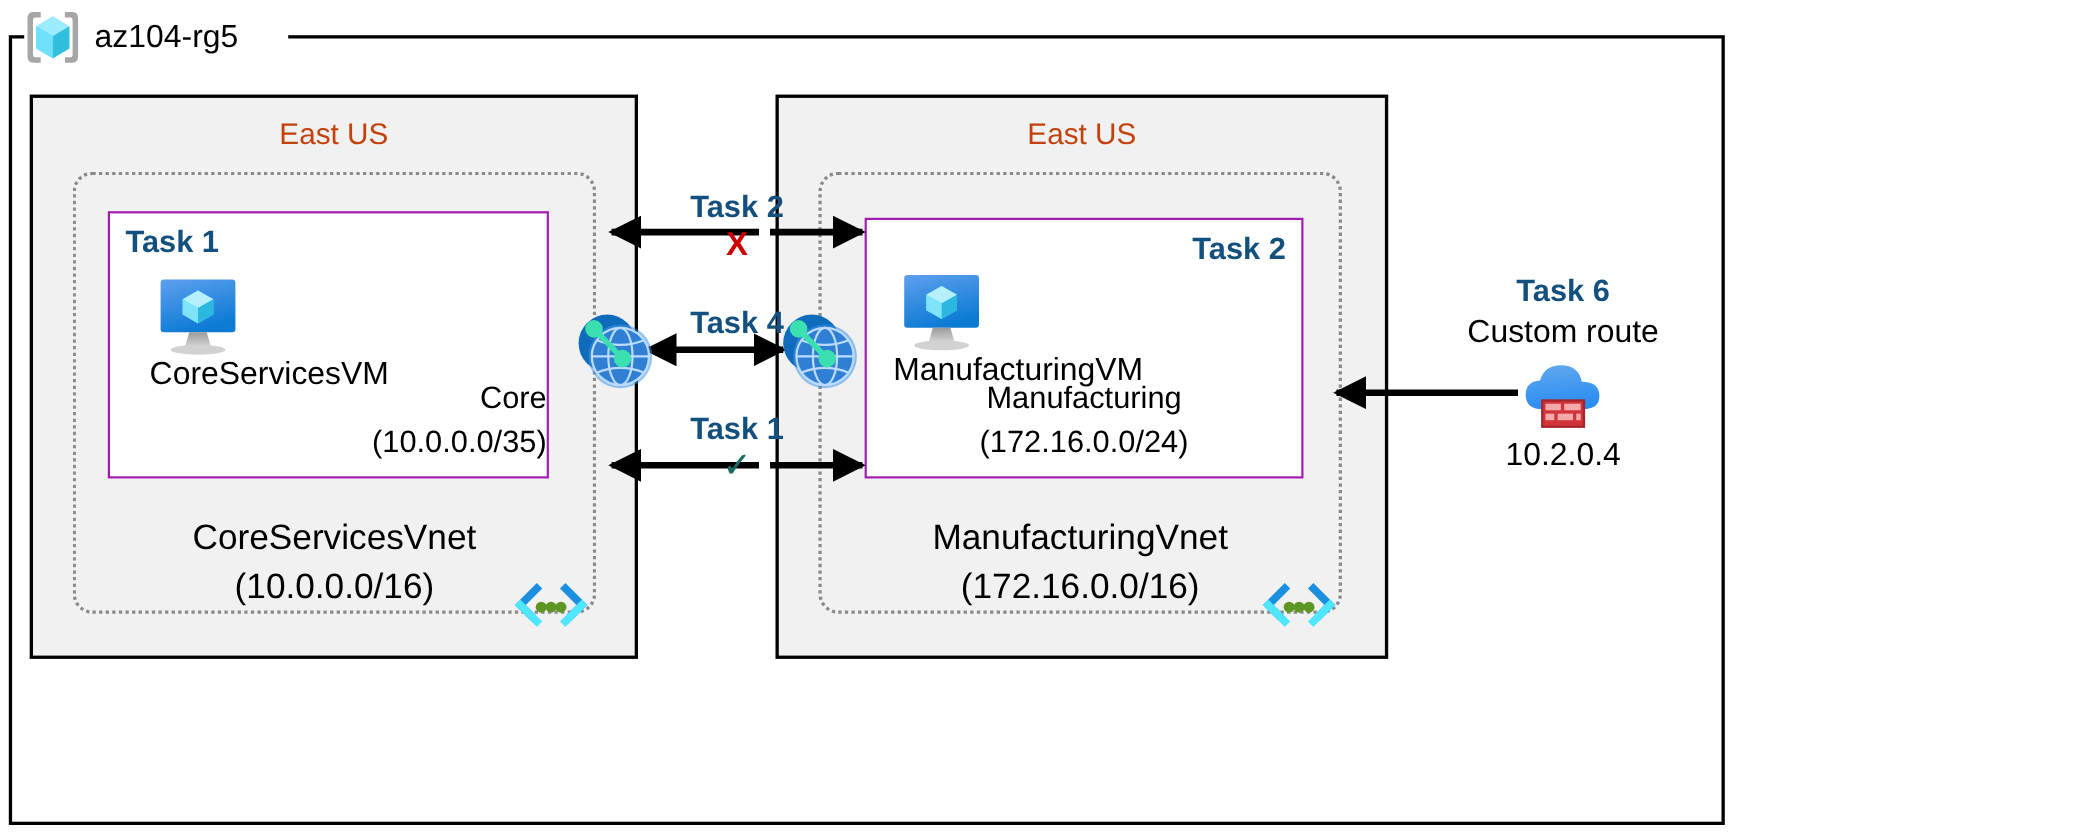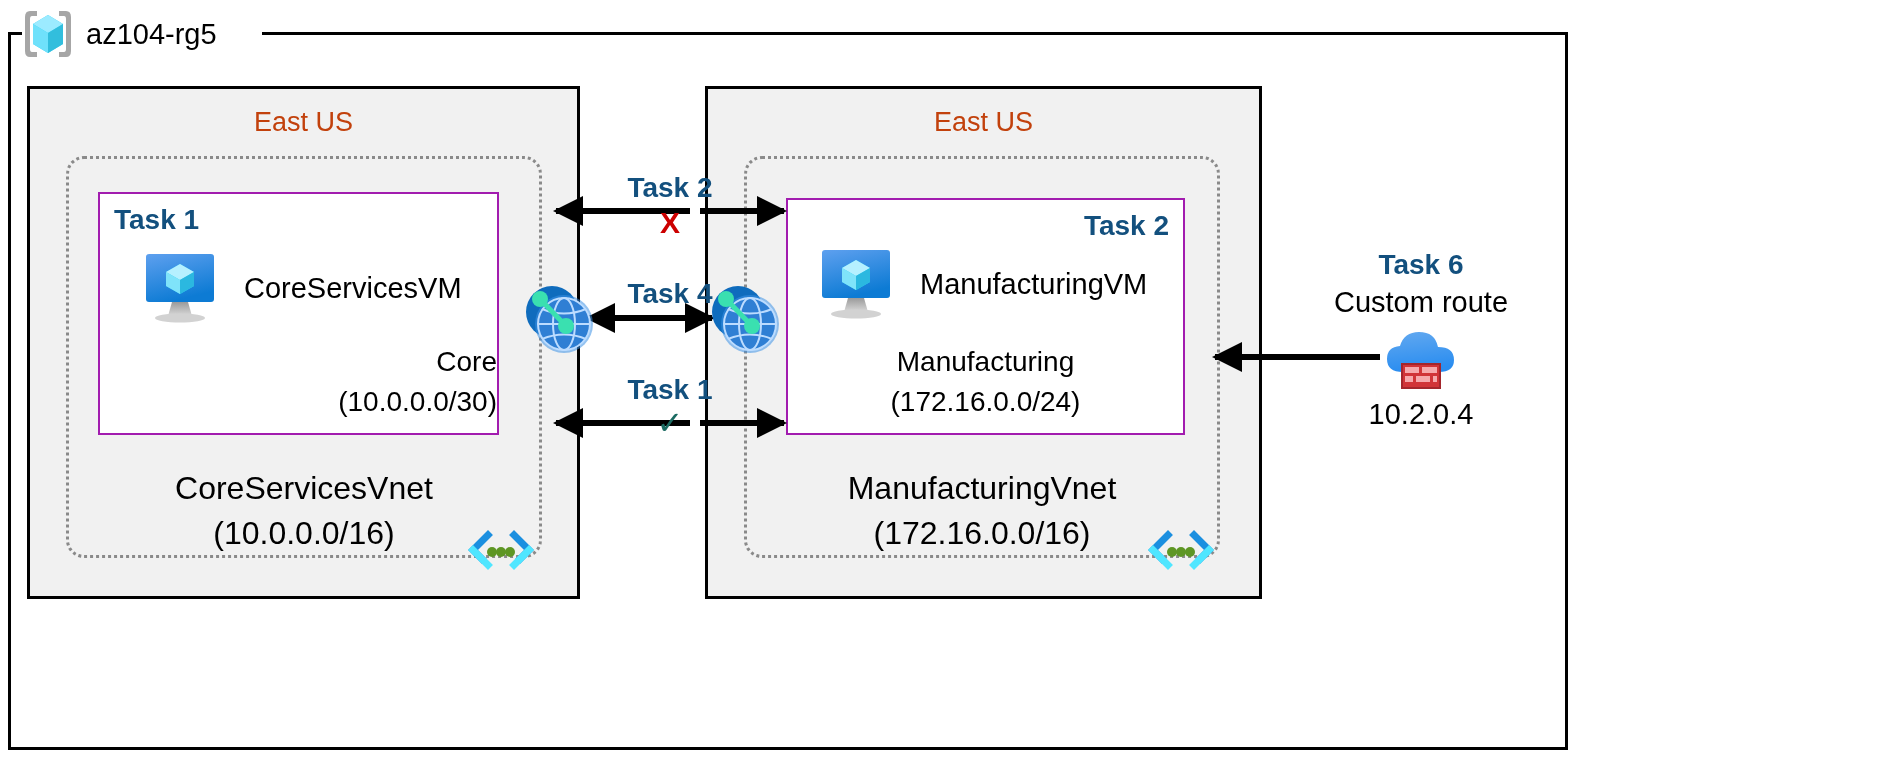--- a/index.html
+++ b/index.html
@@ -109,22 +109,21 @@
   .task-tag {
     position: absolute;
     font-size: 28px;
     font-weight: bold;
     color: #13507e;
     white-space: nowrap;
   }
   .vm-row {
     position: absolute;
     display: flex;
-    align-items: center;
-    gap: 20px;
+    flex-direction: column;
   }
   .vm-name {
     font-size: 29px;
     color: #000000;
     white-space: nowrap;
   }
   .subnet-caption {
     position: absolute;
     left: 0;
     right: 0;
@@ -231,21 +230,21 @@
           <polygon points="44,12 58,20 44,28 30,20" fill="#b6f0ff"></polygon>
           <polygon points="44,28 58,20 58,34 44,42" fill="#2bb8e0"></polygon>
           <polygon points="44,28 30,20 30,34 44,42" fill="#7fe3fa"></polygon>
         </svg>
       </span>
       <span class="vm-name">CoreServicesVM</span>
     </div>
 
     <div class="subnet-caption" style="top:148px;text-align:right;">
       <div>Core</div>
-      <div>(10.0.0.0/30)</div>
+      <div>(10.0.0.0/35)</div>
     </div>
   </div>
 
   <div class="vnet-caption" style="left:66px; width:476px; top:466px;">
     <div>CoreServicesVnet</div>
     <div>(10.0.0.0/16)</div>
   </div>
 
   <div class="vnet-icon" style="left:466px; top:527px;">
     <svg width="70" height="52" viewBox="0 0 70 52" aria-hidden="true">

